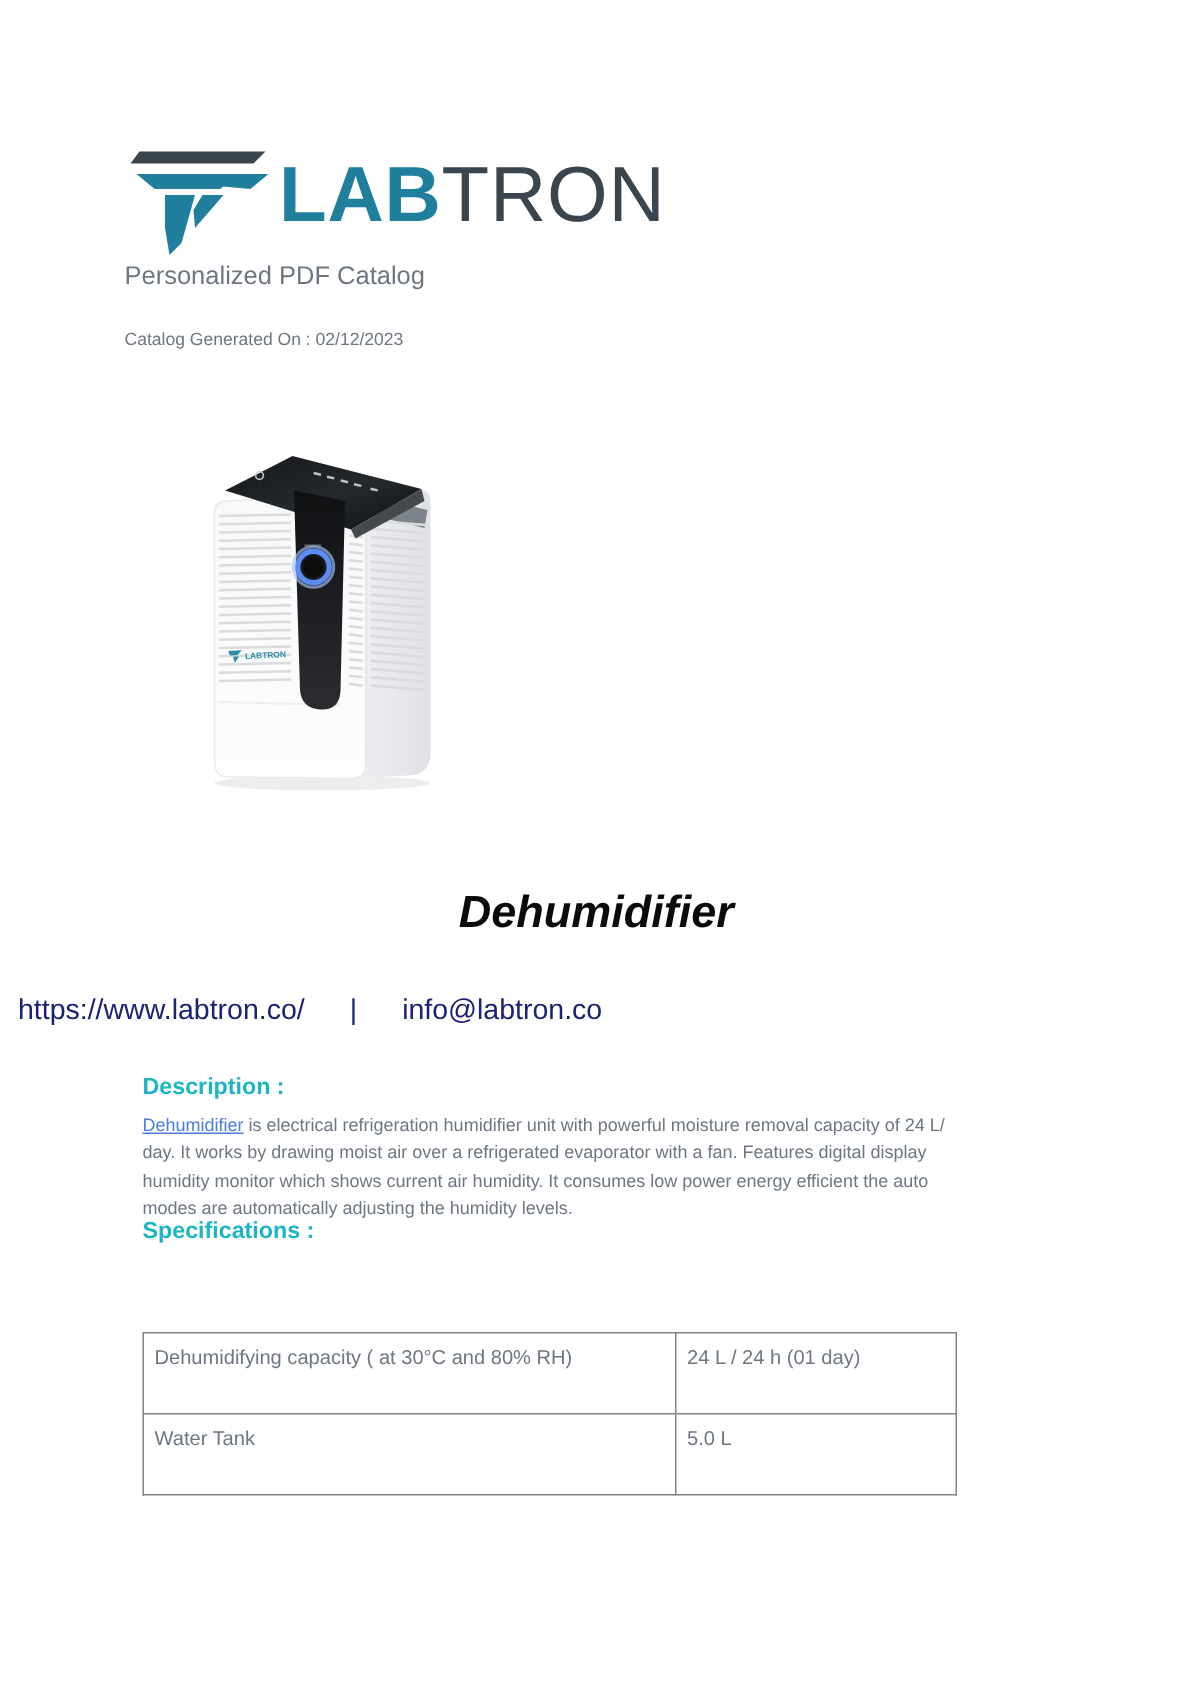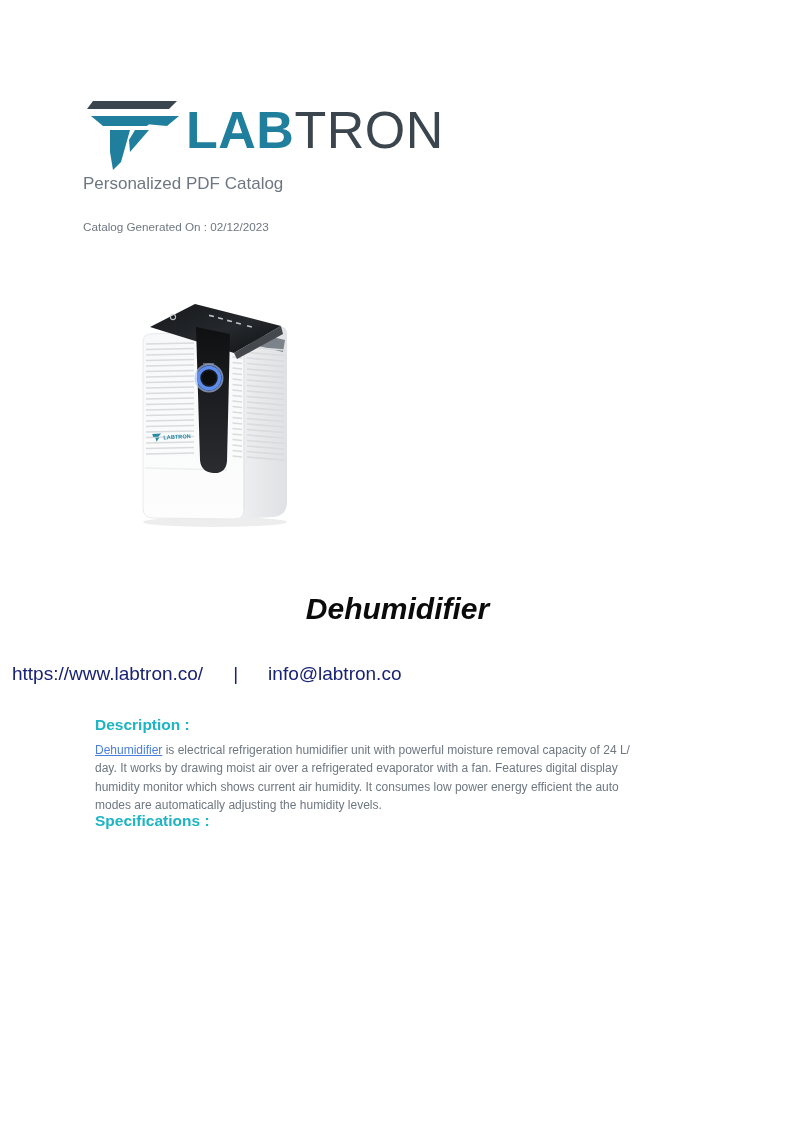--- a/index.html
+++ b/index.html
@@ -141,14 +141,26 @@
   <div class="product-title">Dehumidifier</div>
 
   <div class="links-row">
     <a href="#">https://www.labtron.co/</a><span class="sep">|</span><a href="#">info@labtron.co</a>
   </div>
 
   <div class="section-heading desc-heading">Description :</div>
   <div class="desc-body"><span class="desc-link">Dehumidifier</span><span> is electrical refrigeration humidifier unit with powerful moisture removal capacity of 24 L/ day. It works by drawing moist air over a refrigerated evaporator with a fan. Features digital display humidity monitor which shows current air humidity. It consumes low power energy efficient the auto modes are automatically adjusting the humidity levels.</span></div>
 
   <div class="section-heading spec-heading">Specifications :</div>
+  <table class="spec-table">
+    <tbody>
+      <tr>
+        <td class="c1">Dehumidifying capacity ( at 30°C and 80% RH)</td>
+        <td class="c2">24 L / 24 h (01 day)</td>
+      </tr>
+      <tr>
+        <td class="c1">Water Tank</td>
+        <td class="c2">5.0 L</td>
+      </tr>
+    </tbody>
+  </table>
 
 </div>
 
 </body></html>

